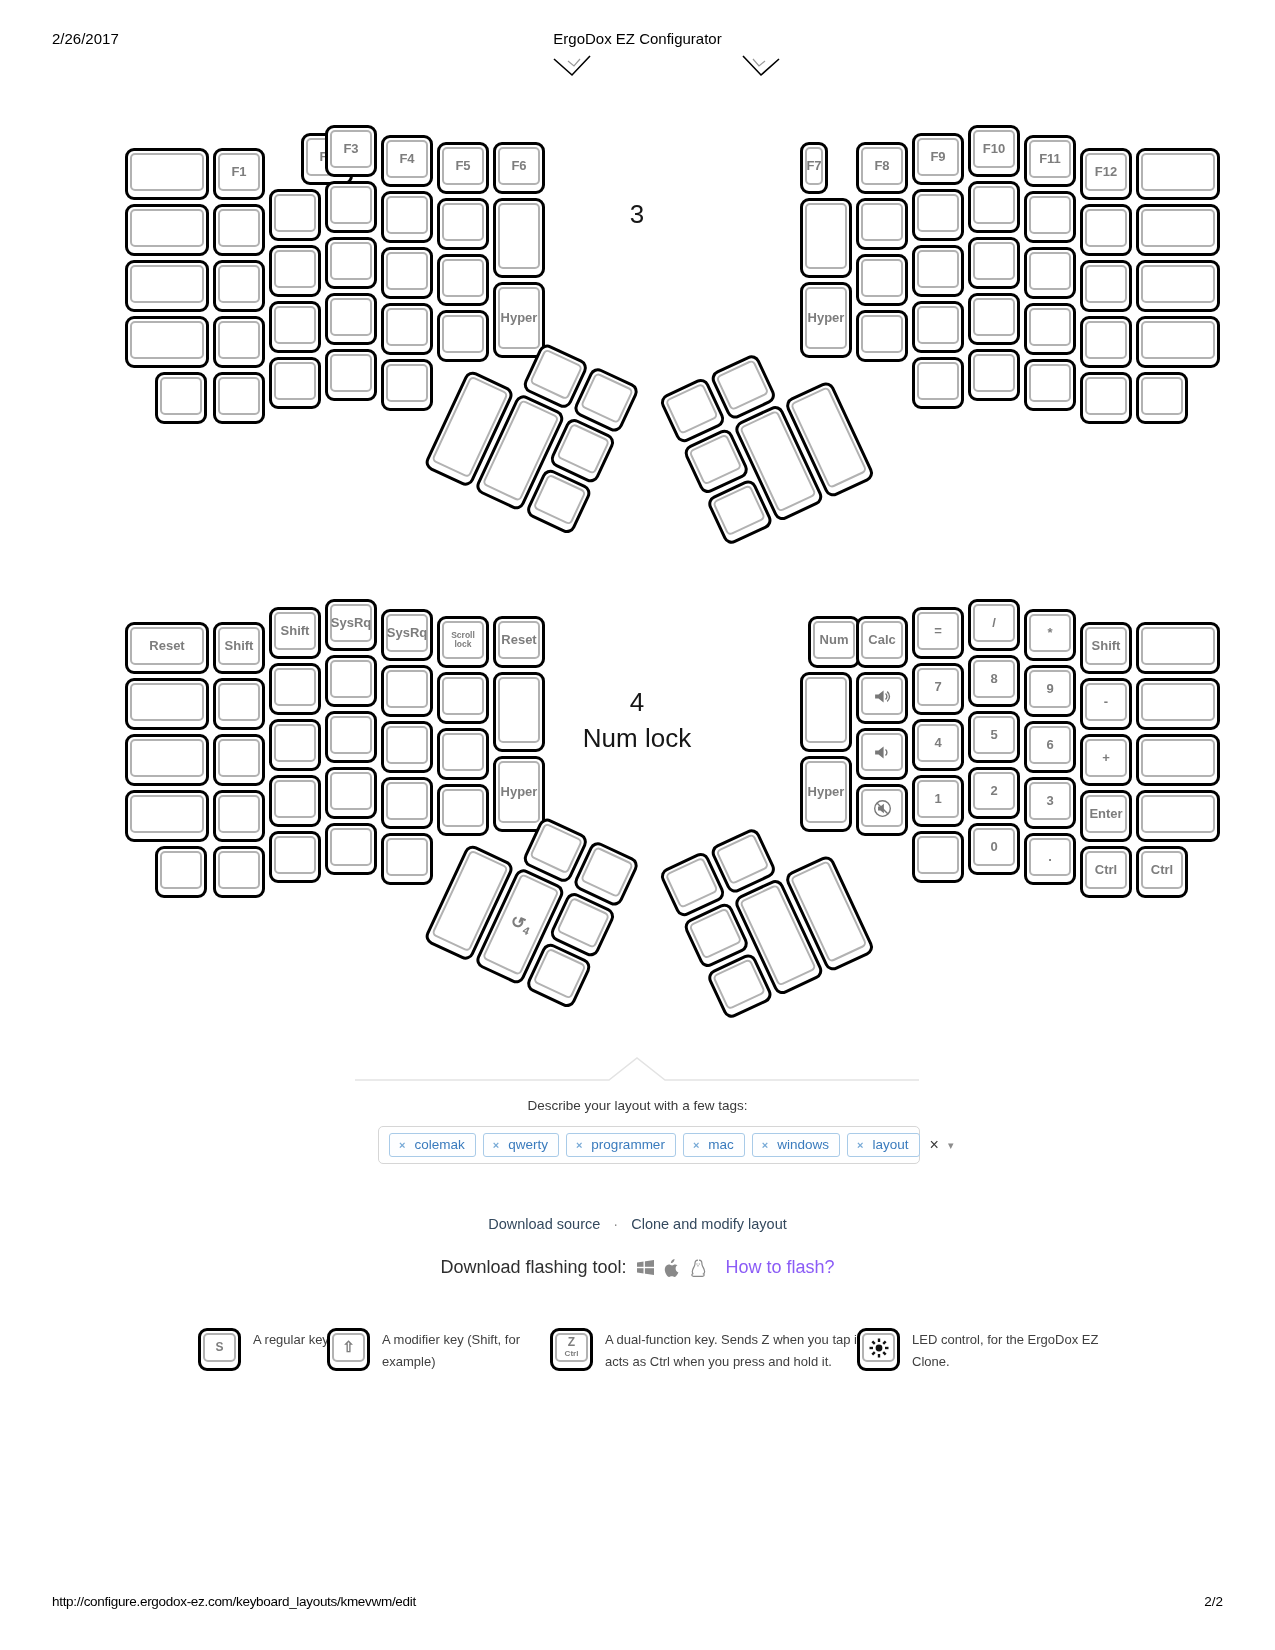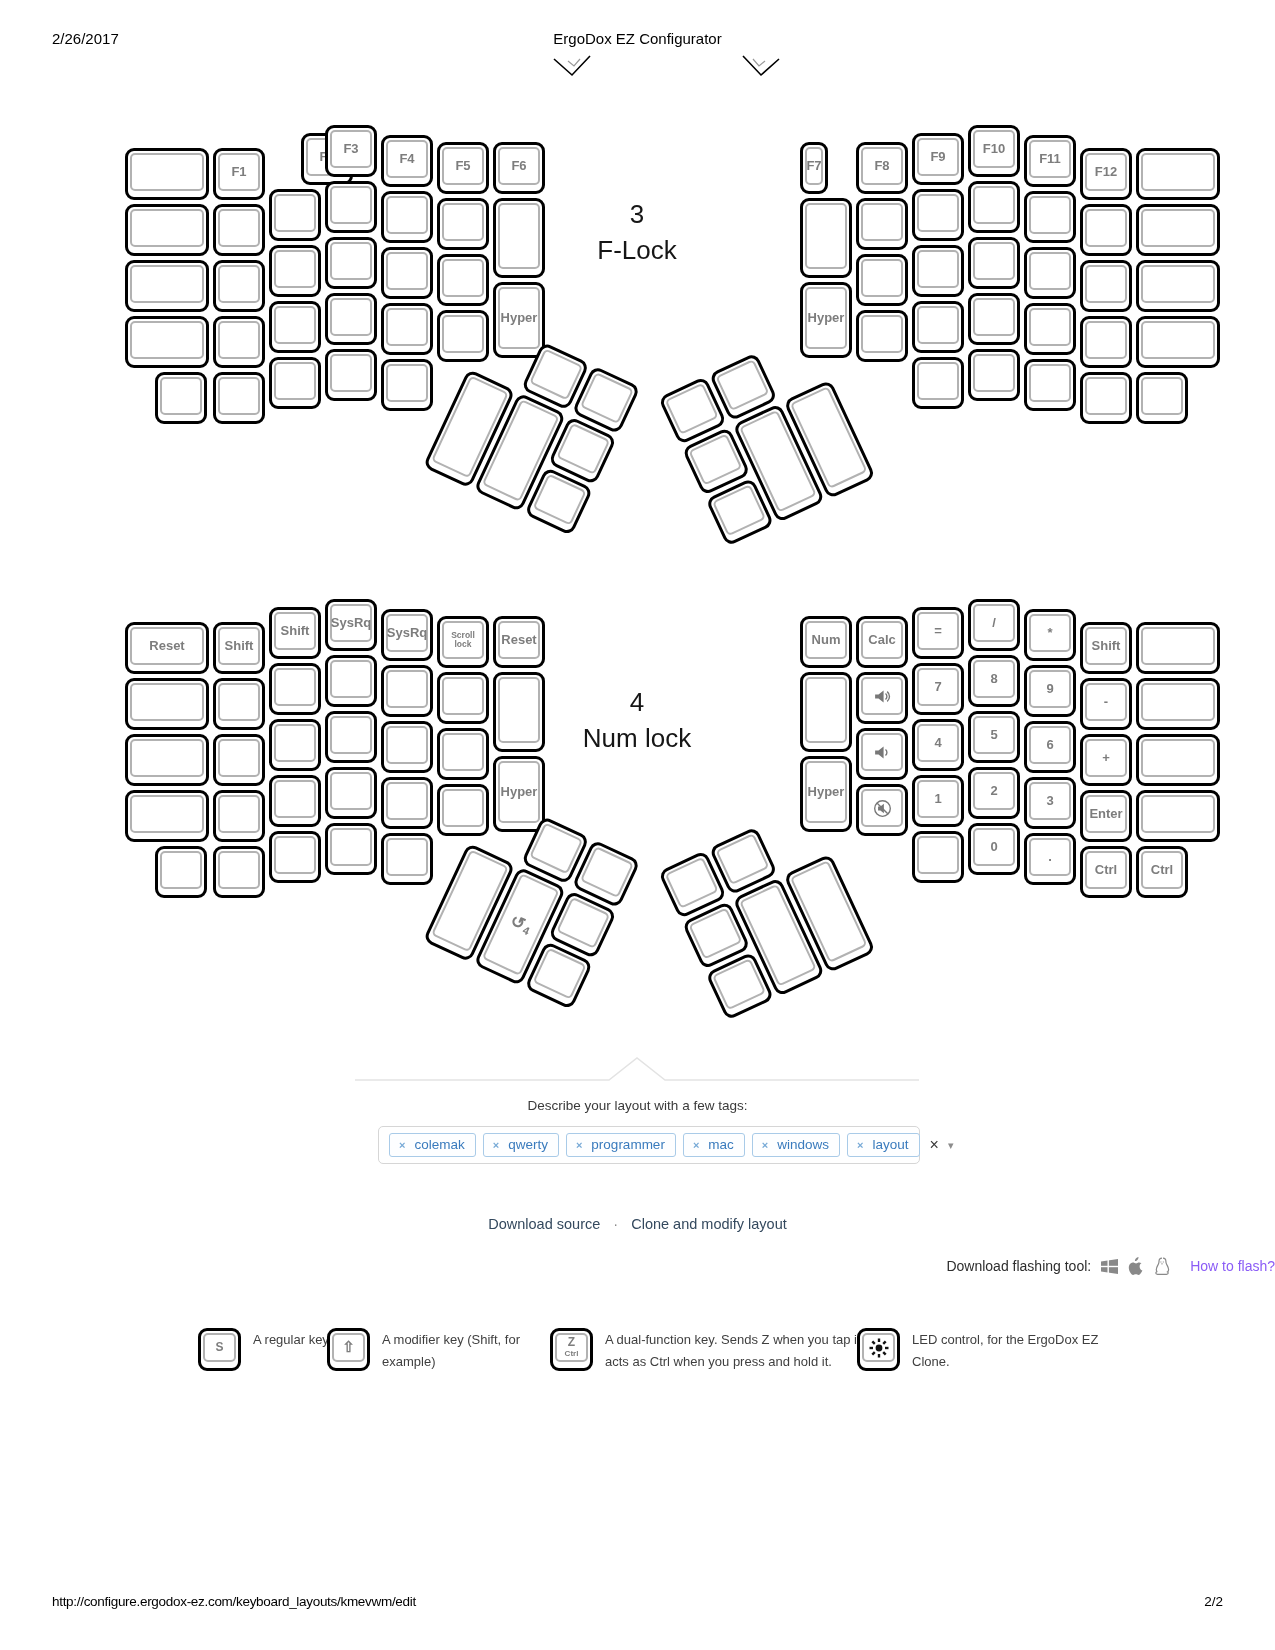--- a/index.html
+++ b/index.html
@@ -35,22 +35,22 @@
   .pill{display:inline-flex;align-items:center;gap:9px;border:1px solid #a9cbe8;border-radius:3px;
        padding:3px 10px 4px 9px;font-size:13.5px;color:#3a7bbd;background:#fdfeff}
   .pill .rx{color:#76a9d6;font-size:11px;font-weight:bold;cursor:pointer}
   .clearx{color:#3a3a3a;font-size:16px;margin-left:10px;cursor:pointer}
   .caret{color:#8c8c8c;font-size:11px;margin-left:9px;cursor:pointer}
 
   .dl-row{position:absolute;left:0;right:0;top:1216px;text-align:center;font-size:14.5px;color:#34495e}
   .dl-row .sep{color:#8a8a8a;margin:0 9px}
   .dl-row .lnk{cursor:pointer}
 
-  .flash-row{position:absolute;left:0;right:0;top:1257px;display:flex;justify-content:flex-end;
-       align-items:center;font-size:14px;color:#2e2e2e}
+  .flash-row{position:absolute;left:0;right:0;top:1257px;display:flex;justify-content:center;
+       align-items:center;font-size:18px;color:#2e2e2e}
   .flash-row .ficon{margin-left:10px;display:inline-flex;cursor:pointer}
   .flash-help{color:#8b5cf6;margin-left:20px;cursor:pointer}
 
   .lgitem{position:absolute;top:1328px;display:flex;gap:12px}
   .lgkey{position:relative;width:43px;height:43px;border:3px solid #000;border-radius:9px;background:#fff;flex:none}
   .lgtext{font-size:13px;color:#3f3f3f;line-height:22px;padding-top:1px}
   .dual{flex-direction:column;justify-content:space-evenly}
   .dz{font-size:12px}
   .dctrl{font-size:8px}
 
@@ -67,21 +67,20 @@
   <polyline points="1,9 19,25 37,6" fill="none" stroke="#000" stroke-width="1.6"></polyline>
   <polyline points="15,11 21,16 27,9" fill="none" stroke="#9a9a9a" stroke-width="1.2"></polyline>
 </svg>
 <svg class="frag" style="left:740px;top:50px" width="40" height="28">
   <polyline points="3,6 21,25 39,9" fill="none" stroke="#000" stroke-width="1.6"></polyline>
   <polyline points="13,9 19,16 25,11" fill="none" stroke="#9a9a9a" stroke-width="1.2"></polyline>
 </svg>
 
 <div class="layer-label" style="top:196px">
   <div>3</div>
-  <div>F-Lock</div>
 </div>
 <div class="layer-label" style="top:684px">
   <div>4</div>
   <div>Num lock</div>
 </div>
 
 <svg class="divider" width="564" height="26">
   <path d="M0 24 H254 L282 2 L310 24 H564" fill="#ffffff" stroke="#e3e3e3" stroke-width="1.5"></path>
 </svg>
 
@@ -570,21 +569,21 @@
     <div class="key" style="left: 368px; top: 73px; width: 52px; height: 80px;">
       <div class="kin"></div>
     </div>
     <div class="key" style="left: 368px; top: 157px; width: 52px; height: 76px;">
       <div class="kin">
         <span class="klabel">Hyper</span>
       </div>
     </div>
   </div>
 <div class="kbhalf" style="left: 800px; top: 599px;">
-    <div class="key" style="left: 0px; top: 17px; width: 52px; height: 52px;">
+    <div class="key" style="left: 8px; top: 17px; width: 52px; height: 52px;">
       <div class="kin">
         <span class="klabel">Num</span>
       </div>
     </div>
     <div class="key" style="left: 0px; top: 73px; width: 52px; height: 80px;">
       <div class="kin"></div>
     </div>
     <div class="key" style="left: 0px; top: 157px; width: 52px; height: 76px;">
       <div class="kin">
         <span class="klabel">Hyper</span>

